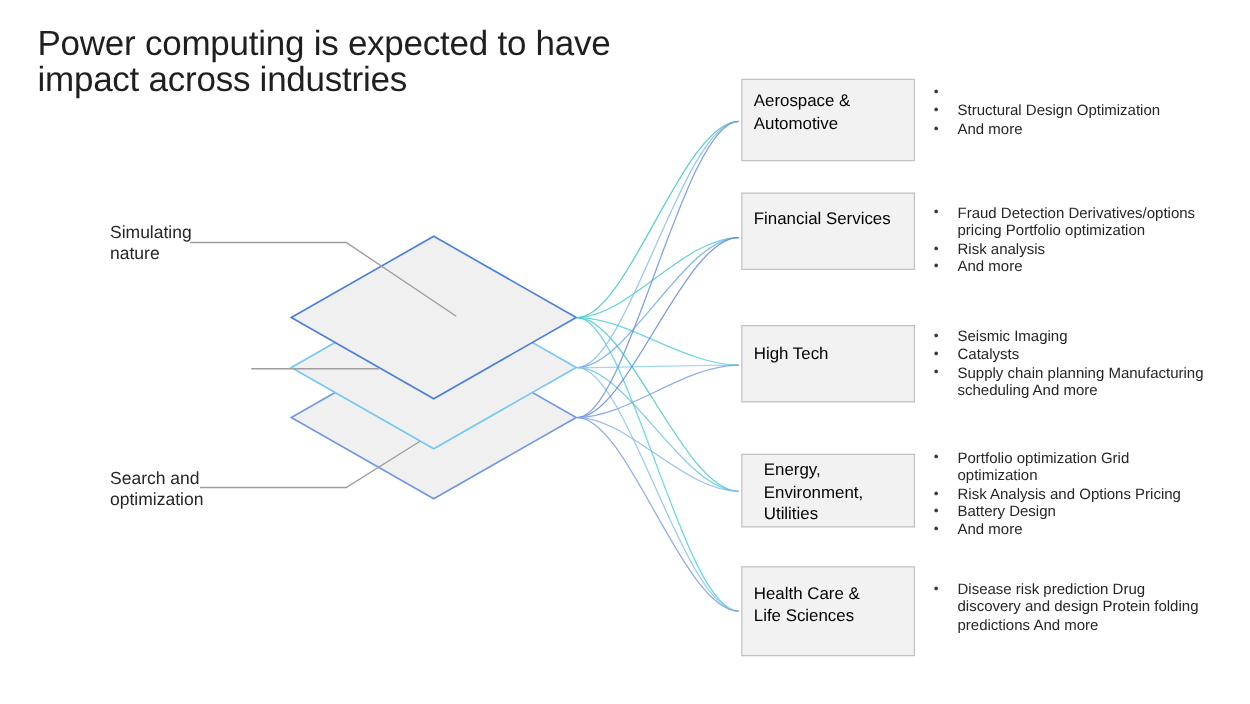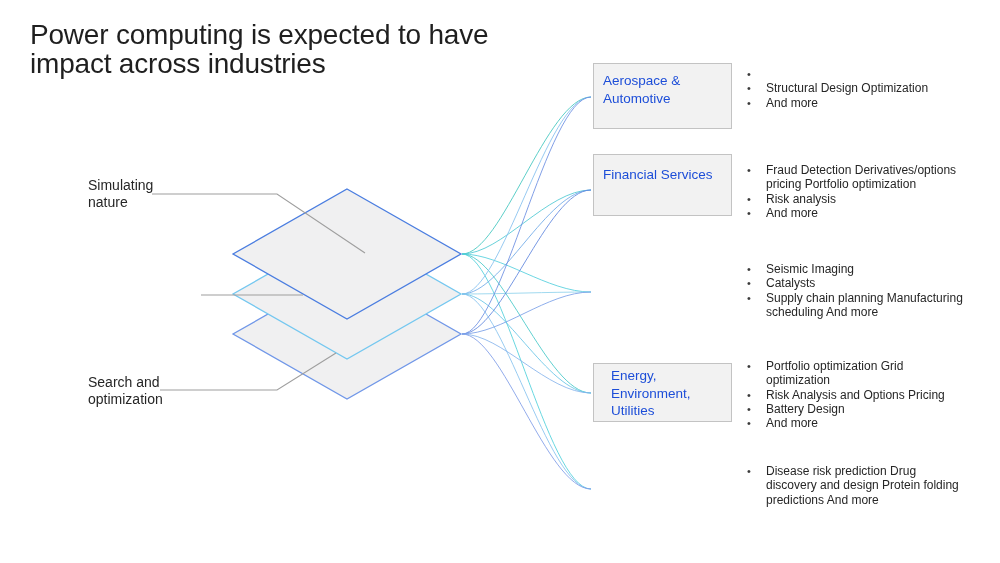--- a/index.html
+++ b/index.html
@@ -27,21 +27,21 @@
   .concept.c0 { left: 55px; top: 177px; width: 130px; }
   .concept.c1 { left: 55px; top: 268px; width: 160px; }
   .concept.c2 { left: 55px; top: 374px; width: 130px; }
 
   .ibox {
     position: absolute; left: 593px; width: 139px;
     box-sizing: border-box;
     background: #f2f2f2; border: 1px solid #c3c3c3;
     padding-left: 9px;
     font-size: 13.5px; line-height: 17.5px;
-    white-space: pre-line; color: #1d4ed8;
+    white-space: pre-line; color: #000000;
   }
   .ibox.b0 { top: 63px;  height: 66px; padding-top: 8px;  }
   .ibox.b1 { top: 154px; height: 62px; padding-top: 11px; }
   .ibox.b2 { top: 260px; height: 62px; padding-top: 13px; }
   .ibox.b3 { top: 363px; height: 59px; padding-top: 3px;  }
   .ibox.b4 { top: 453px; height: 72px; padding-top: 12px; }
 
   ul.bullets {
     position: absolute; left: 742px; width: 242px;
     margin: 0; padding: 0; list-style: none;
@@ -98,23 +98,26 @@
 impact across industries</div>
 
   <div class="concept c0">Simulating
 nature</div>
   <div class="concept c2">Search and
 optimization</div>
 
   <div class="ibox b0" style="background: rgb(242, 242, 242); border-color: rgb(195, 195, 195);">Aerospace &amp;
 Automotive</div>
   <div class="ibox b1" style="background: rgb(242, 242, 242); border-color: rgb(195, 195, 195);">Financial Services</div>
+  <div class="ibox b2" style="background: rgb(242, 242, 242); border-color: rgb(195, 195, 195);">High Tech</div>
   <div class="ibox b3" style="background: rgb(242, 242, 242); border-color: rgb(195, 195, 195); padding-left: 17px;">Energy,
 Environment,
 Utilities</div>
+  <div class="ibox b4" style="background: rgb(242, 242, 242); border-color: rgb(195, 195, 195);">Health Care &amp;
+Life Sciences</div>
 
   <ul class="bullets u0">
       <li>
         <span class="dot">•</span>
       </li>
       <li>
         <span class="dot">•</span>
         <span class="btxt">Structural Design Optimization</span>
       </li>
       <li>

